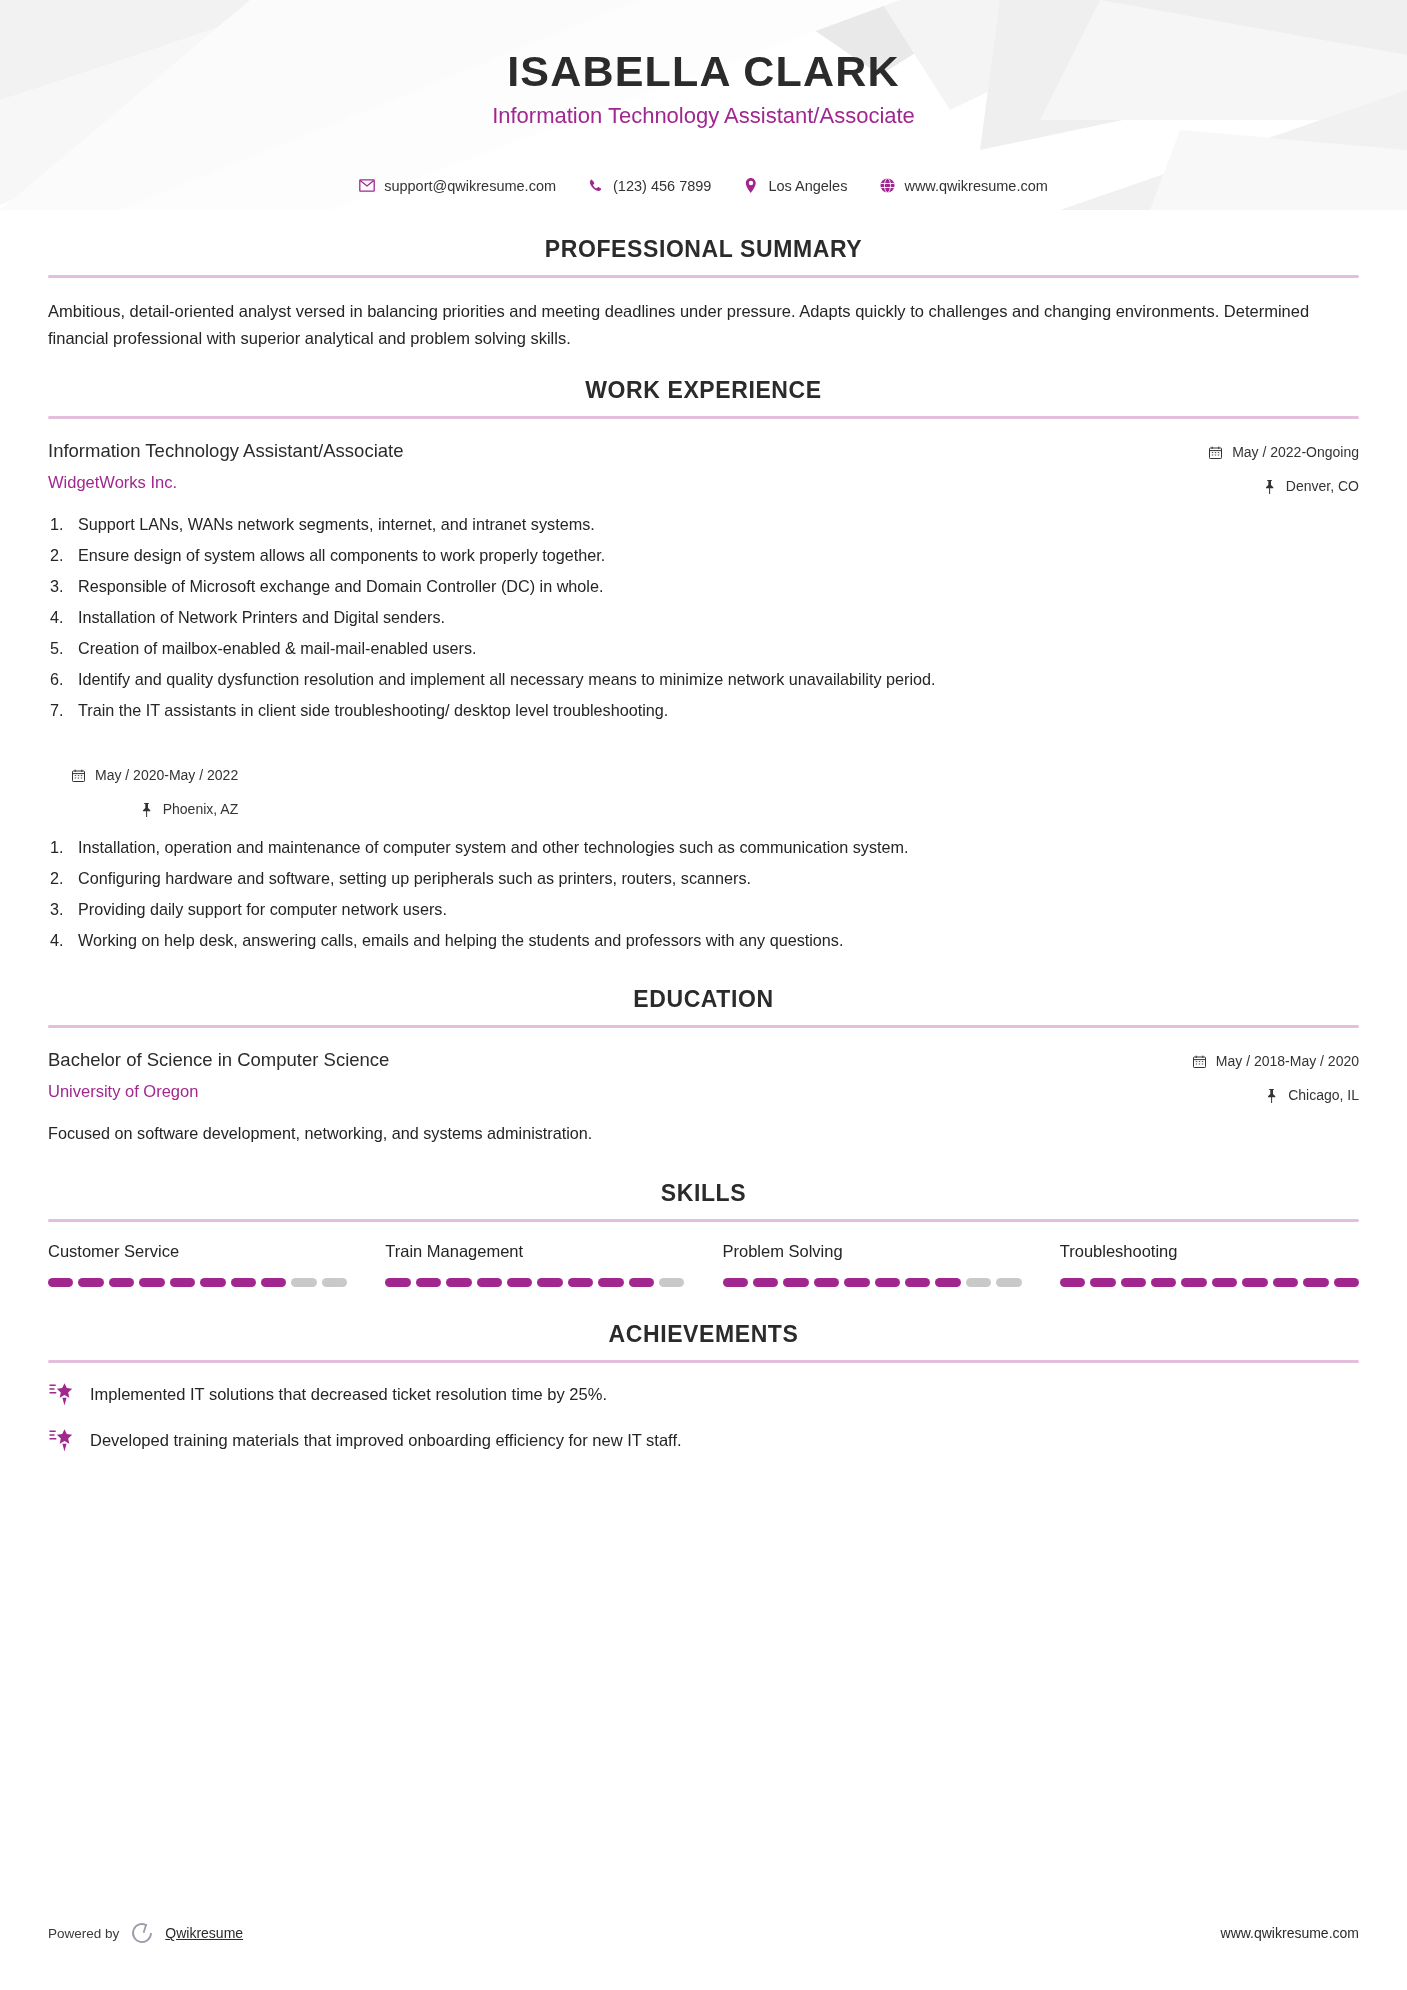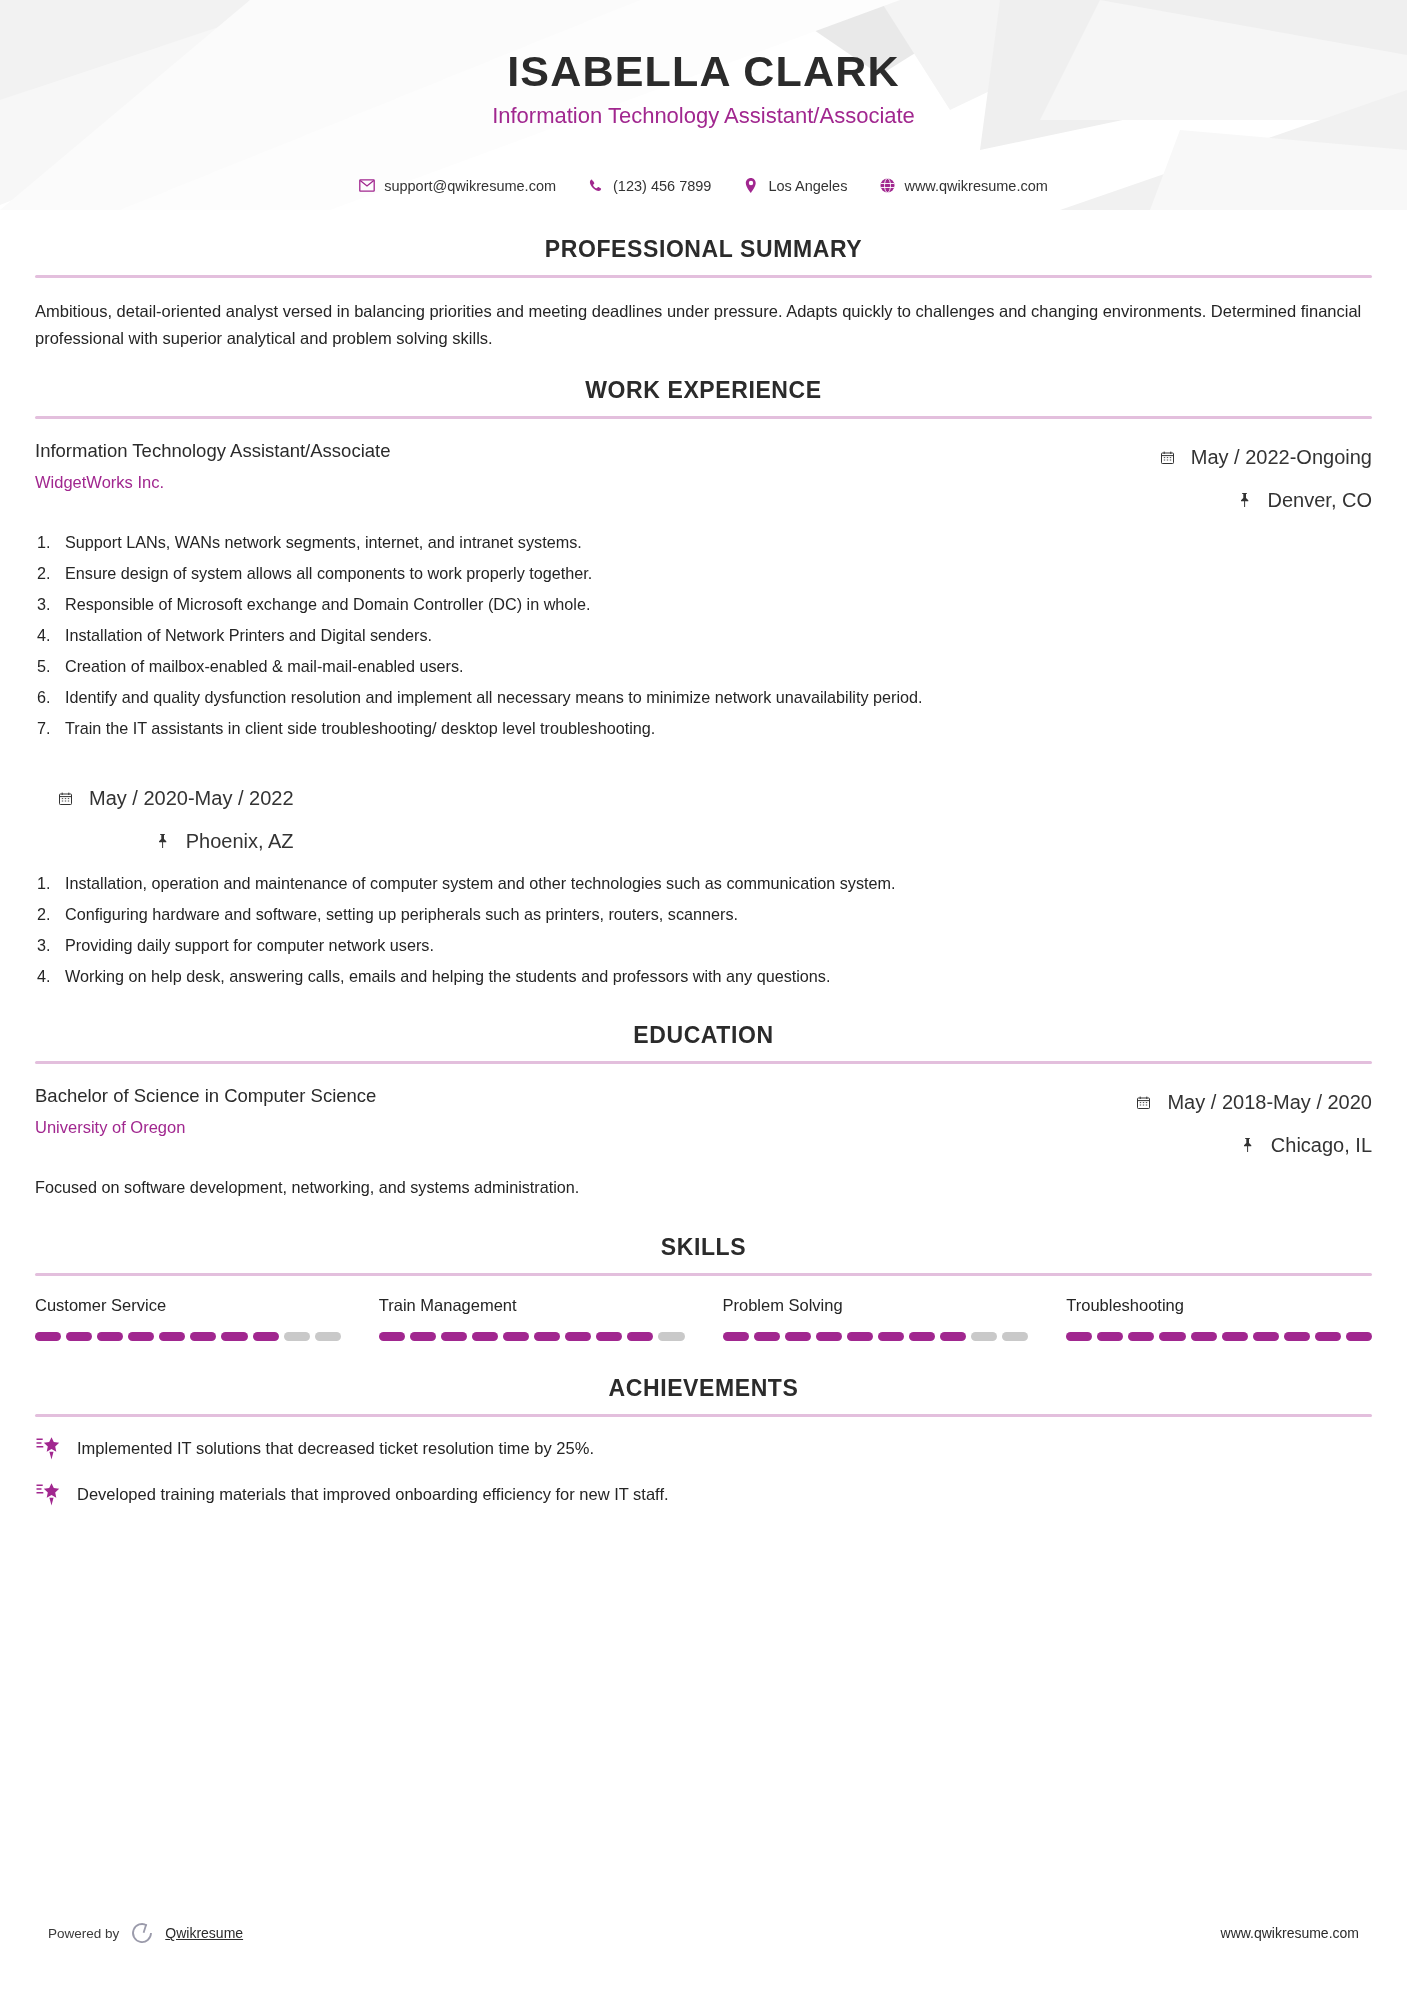--- a/index.html
+++ b/index.html
@@ -73,21 +73,21 @@
     display: inline-flex;
     align-items: center;
     justify-content: center;
     width: 16px; height: 16px;
     color: #a1278f;
   }
   .contact-item .ic svg { display:block; }
 
   
   .sheet {
-    padding: 0 35px;
+    padding: 0 48px;
   }
   .section { margin-top: 6px; }
   .section-title {
     text-align: center;
     font-size: 23px;
     font-weight: 700;
     letter-spacing: 0.6px;
     color: #2b2b2b;
     margin: 26px 0 12px 0;
   }
@@ -130,22 +130,22 @@
   .entry-org {
     font-size: 16.5px;
     color: #a1278f;
     margin: 0;
     line-height: 1.25;
   }
   .meta-line {
     display: flex;
     align-items: center;
     justify-content: flex-end;
-    gap: 17px;
-    font-size: 20px;
+    gap: 10px;
+    font-size: 14px;
     color: #333333;
     white-space: nowrap;
     line-height: 1.5;
   }
   .meta-line + .meta-line { margin-top: 13px; }
   .meta-line .ic {
     display: inline-flex;
     align-items: center;
     justify-content: center;
     width: 13px; height: 14px;

